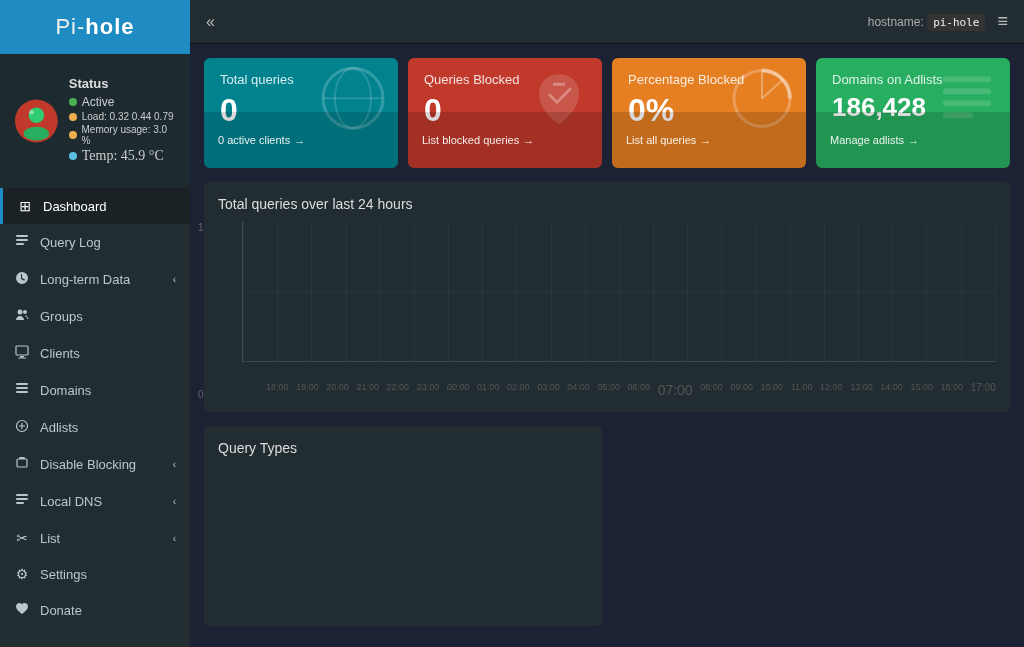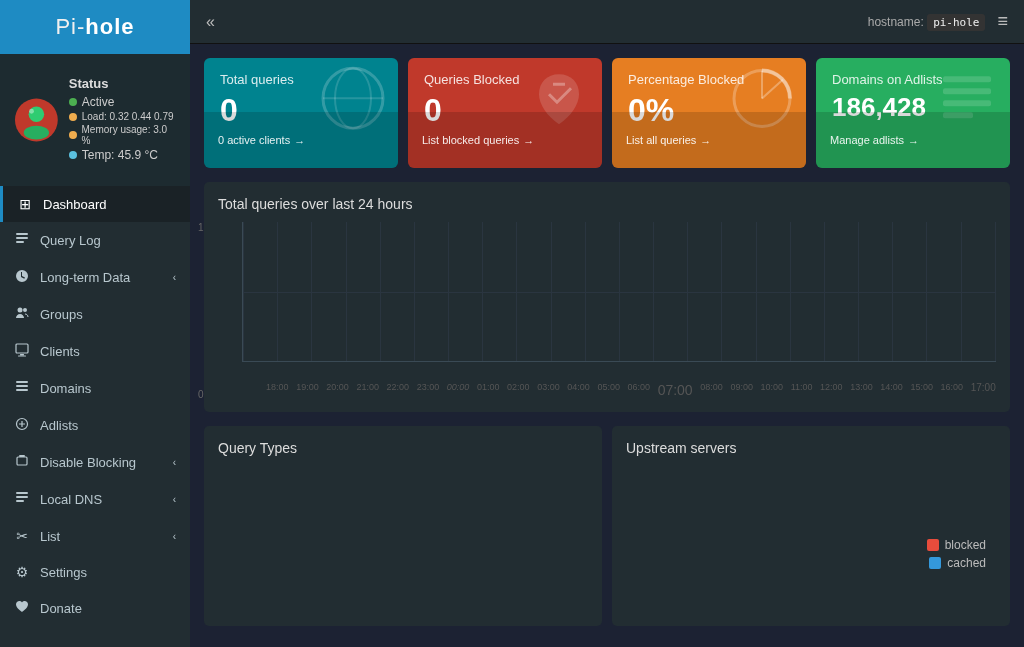--- a/index.html
+++ b/index.html
@@ -253,21 +253,21 @@
         <div class="status-row">
           <span class="dot dot-yellow"></span>
           <span style="font-size:10px;">Load: 0.32  0.44  0.79</span>
         </div>
         <div class="status-row">
           <span class="dot dot-yellow"></span>
           <span style="font-size:10px;">Memory usage: 3.0 %</span>
         </div>
         <div class="status-row">
           <span class="dot dot-blue"></span>
-          <span style="font-size:12px;">Temp: 45.9 °C</span>
+          <span style="font-size:14px;font-family:Liberation Serif, serif;">Temp: 45.9 °C</span>
         </div>
       </div>
     </div>
   </div>
 
   <div class="sidebar-nav">
     <div class="nav-item active">
       <span class="nav-icon">⊞</span>
       <span>Dashboard</span>
     </div>
@@ -516,28 +516,15 @@
           <span style="font-size:10px;color:#555;">17:00</span>
         </div>
       </div>
     </div>
 
     <div class="bottom-panels">
       <div class="panel">
         <div class="panel-title">Query Types</div>
 
       </div>
-      <div class="panel">
-        <div class="panel-title">Upstream servers</div>
-        <div class="upstream-legend">
-          <div class="legend-item">
-            <div class="legend-box legend-blocked"></div>
-            <span>blocked</span>
-          </div>
-          <div class="legend-item">
-            <div class="legend-box legend-cached"></div>
-            <span>cached</span>
-          </div>
-        </div>
-      </div>
     </div>
   </div>
 </div>
 
 </body></html>

